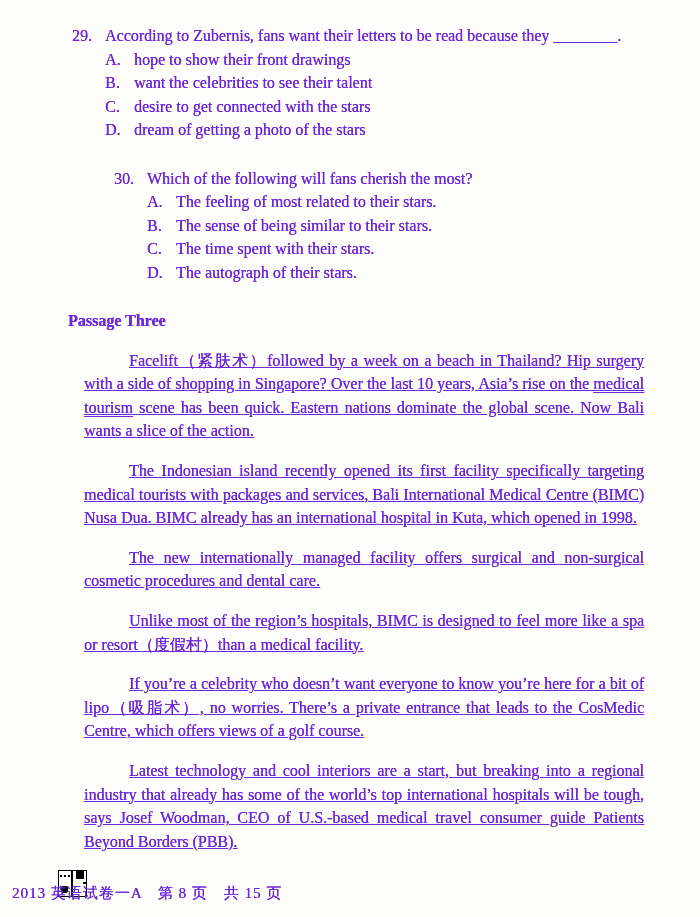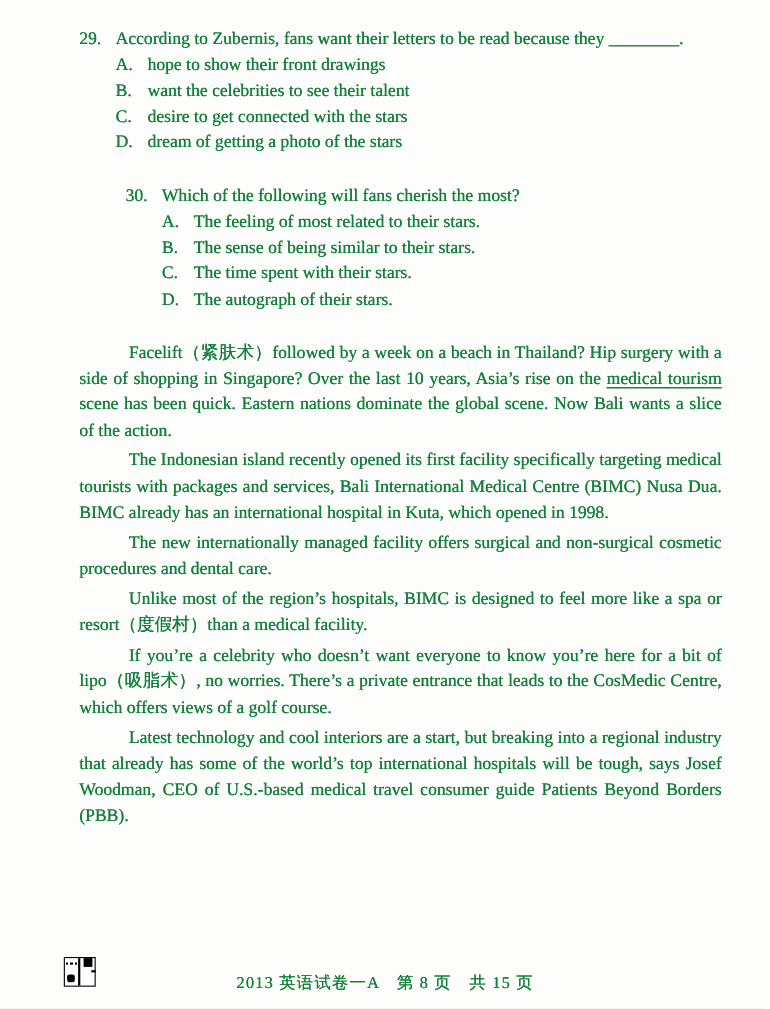--- a/index.html
+++ b/index.html
@@ -7,21 +7,21 @@
     padding: 0;
     background: #e8e8e6;
   }
   .page {
     position: relative;
     width: 700px;
     height: 917px;
     margin: 0 auto;
     background: #fdfdfb;
     font-family: "Liberation Serif", "DejaVu Serif", serif;
-    color: #15803d;
+    color: #6d28d9;
     overflow: hidden;
     text-shadow: 0.25px 0 0 currentColor; 
   }
   
   .questions {
     padding: 24px 40px 0 72px;
     font-size: 16px;
     line-height: 23.5px;
   }
   .question + .question { margin-top: 25px; margin-left: 42px; }
@@ -36,32 +36,33 @@
     margin: 25px 40px 0 68px;
     font-size: 16px;
     line-height: 23.6px;
   }
   .passage-heading {
     font-weight: bold;
     font-size: 16px;
     margin: 0 0 1px 0;
   }
   .para {
-    margin: 4px;
+    margin: 16px;
     text-align: justify;
     text-indent: 45px;
+    text-decoration: underline;
   }
   .underlined { text-decoration: underline; text-underline-offset: 3px; }
   
   .footer-text {
     position: absolute;
-    left: 0;
+    left: 12px;
     right: 0;
     bottom: 14px;
-    text-align: center;
+    text-align: left;
     font-size: 15px;
     letter-spacing: 1px;
   }
   .reg-mark {
     position: absolute;
     left: 58px;
     bottom: 20px;
     width: 27px;
     height: 25px;
     border: 1.5px solid #000;
@@ -148,20 +149,21 @@
       </div>
       <div class="option">
         <span class="opt-letter">D.</span>
         <span class="opt-text">The autograph of their stars.</span>
       </div>
     </div>
 
   </section>
 
   <section class="passage">
+    <h3 class="passage-heading">Passage Three</h3>
 
     <p class="para"><span>Facelift（紧肤术）followed by a week on a beach in Thailand? Hip surgery with a side of shopping in Singapore? Over the last 10 years, Asia’s rise on the </span><span class="underlined">medical tourism</span><span> scene has been quick. Eastern nations dominate the global scene. Now Bali wants a slice of the action.</span></p>
 
     <p class="para">The Indonesian island recently opened its first facility specifically targeting medical tourists with packages and services, Bali International Medical Centre (BIMC) Nusa Dua. BIMC already has an international hospital in Kuta, which opened in 1998.</p>
     <p class="para">The new internationally managed facility offers surgical and non-surgical cosmetic procedures and dental care.</p>
     <p class="para">Unlike most of the region’s hospitals, BIMC is designed to feel more like a spa or resort（度假村）than a medical facility.</p>
     <p class="para">If you’re a celebrity who doesn’t want everyone to know you’re here for a bit of lipo（吸脂术）, no worries. There’s a private entrance that leads to the CosMedic Centre, which offers views of a golf course.</p>
     <p class="para">Latest technology and cool interiors are a start, but breaking into a regional industry that already has some of the world’s top international hospitals will be tough, says Josef Woodman, CEO of U.S.-based medical travel consumer guide Patients Beyond Borders (PBB).</p>
   </section>
 

